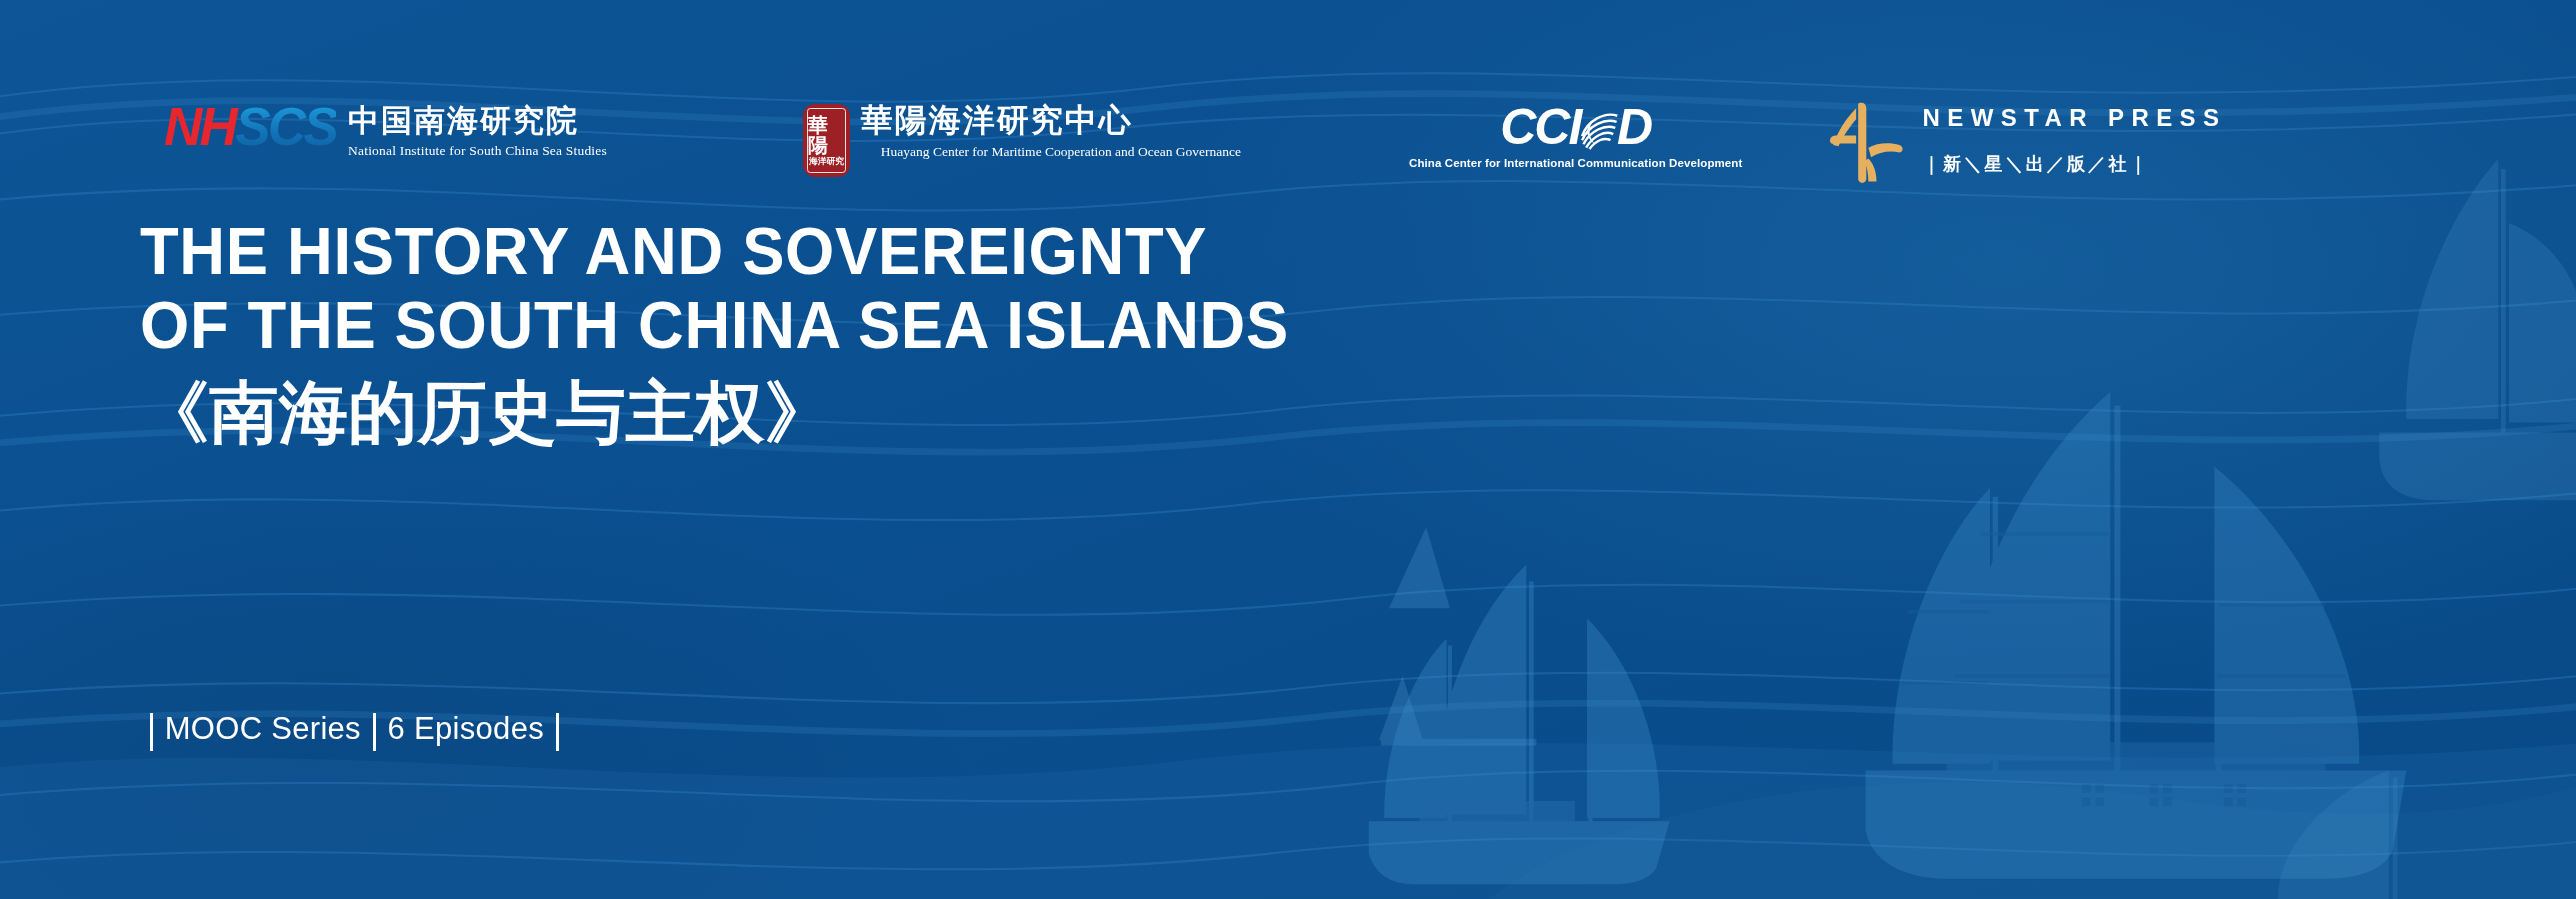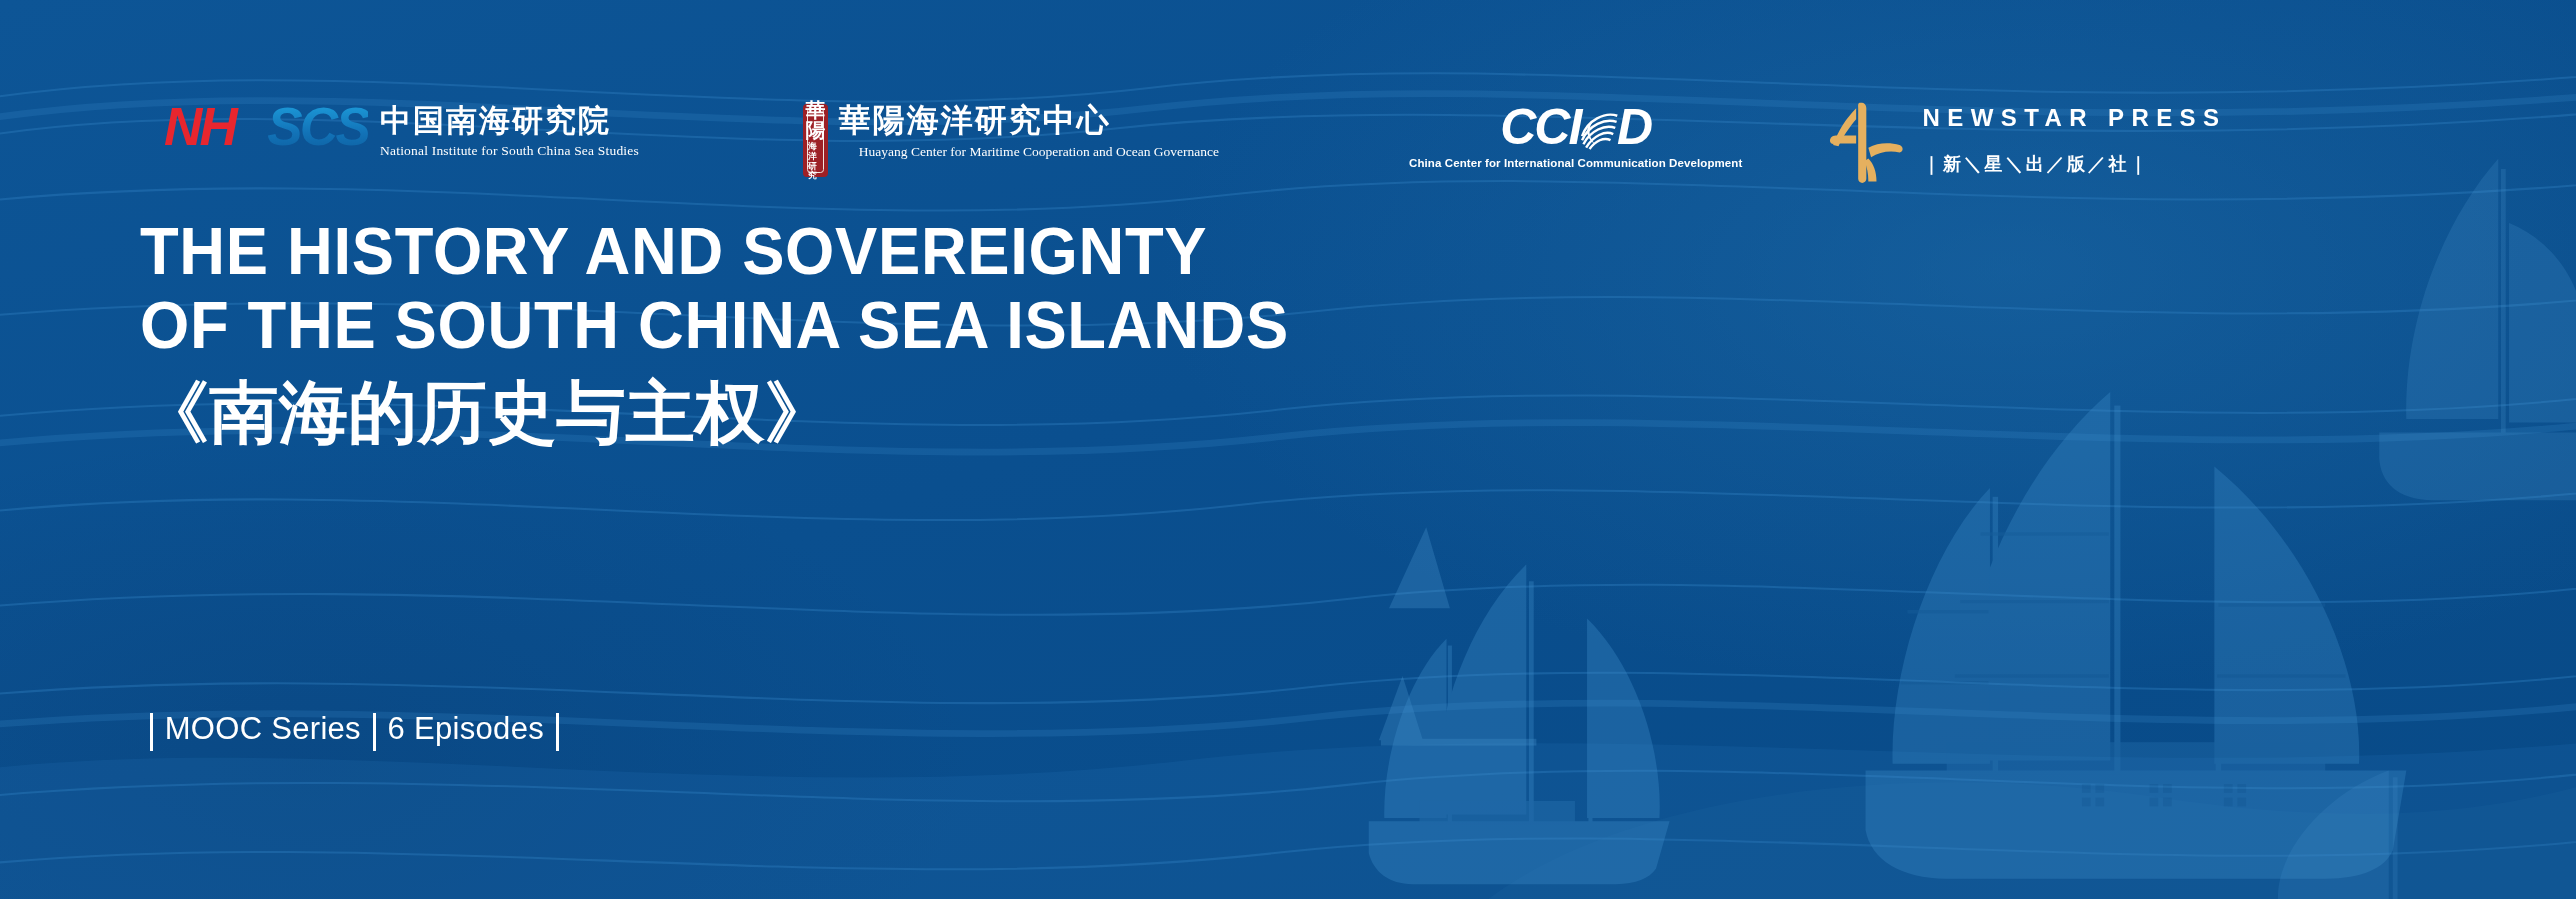--- a/index.html
+++ b/index.html
@@ -31,33 +31,33 @@
 
   
   #logo-nhscs{position:absolute;left:164px;top:53px;display:flex;align-items:flex-start;}
   .nhscs-mark{
     font-size:53px;font-weight:bold;font-style:italic;letter-spacing:-2.7px;
     line-height:.95;font-family:"Liberation Sans",sans-serif;
   }
   .nhscs-mark .nh{color:#e8262e;}
   .nhscs-mark .scs{
     background:linear-gradient(180deg,#1fa3e0 0%,#1273b8 60%,#0d5e9e 100%);
-    -webkit-background-clip:text;background-clip:text;color:transparent;margin-left:32px;
+    -webkit-background-clip:text;background-clip:text;color:transparent;
   }
   .nhscs-right{margin-left:12px;padding-top:2.7px;}
   .cn-script{
     color:#fff;font-weight:bold;letter-spacing:2px;
     font-family:"DejaVu Sans","Liberation Sans",sans-serif;
   }
   .en-sub{color:#fff;font-family:"Liberation Serif","DejaVu Serif",serif;}
 
   
   #logo-huayang{position:absolute;left:803px;top:55px;display:flex;align-items:flex-start;}
   .seal{
-    width:25px;height:73px;background:#9d2026;border-radius:4px;
+    width:47px;height:73px;background:#9d2026;border-radius:12px;
     border:2px solid #9d2026;box-sizing:border-box;
     display:flex;flex-direction:column;align-items:center;justify-content:center;
     color:#fff;padding:2px;position:relative;
   }
   .seal-inner{
     width:100%;height:100%;border:1.4px solid #f2e5e0;border-radius:3.4px;
     display:flex;flex-direction:column;align-items:center;justify-content:center;
     box-sizing:border-box;
   }
   .seal-top{font-size:20px;font-weight:bold;line-height:1;letter-spacing:0;

